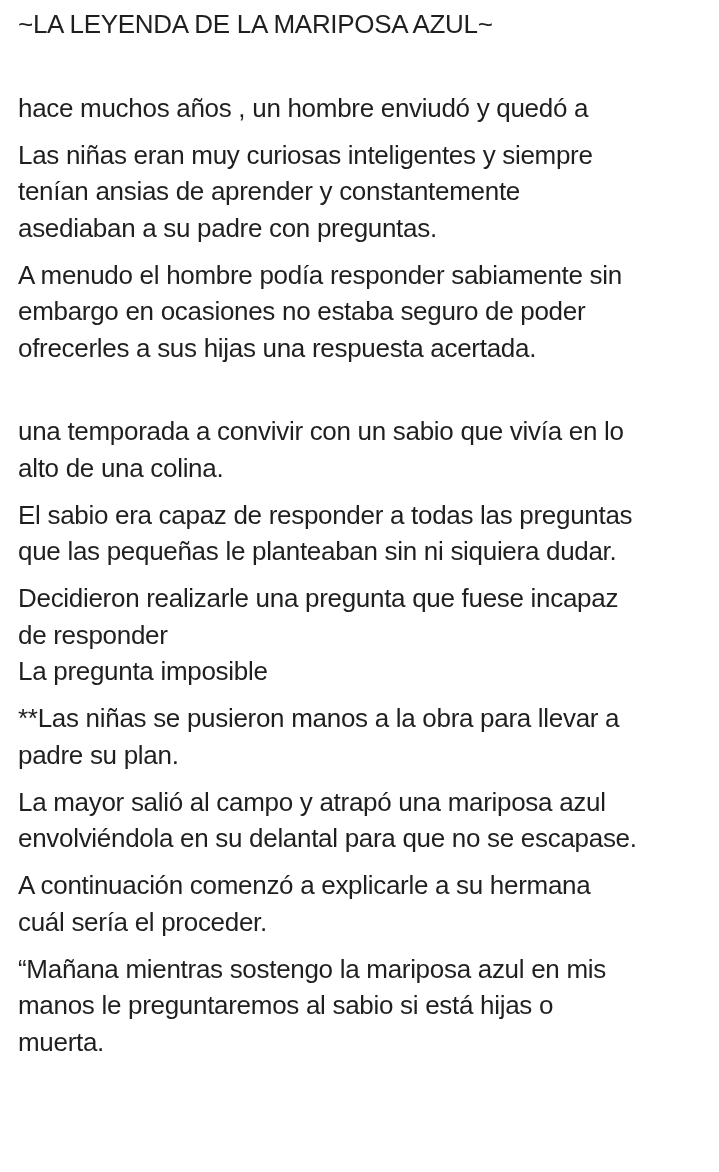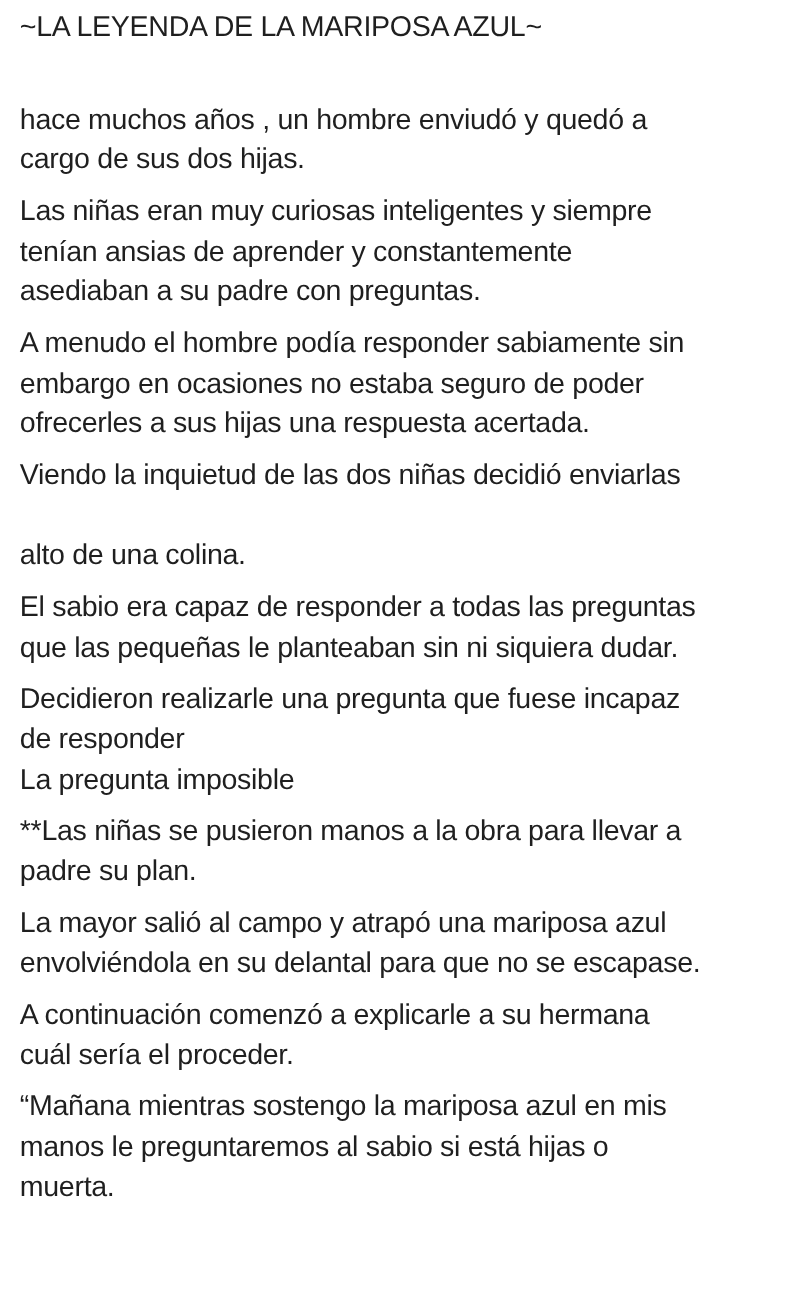--- a/index.html
+++ b/index.html
@@ -36,27 +36,27 @@
     white-space: nowrap;
   }
 </style>
 </head>
 <body>
 
 <div class="doc">
 
   <h1 class="doc-title">~LA LEYENDA DE LA MARIPOSA AZUL~</h1>
 
-  <p class="para"><br><span>hace muchos años , un hombre enviudó y quedó a</span><br><span>cargo de sus dos hijas.</span></p>
+  <p class="para"><br><span>hace muchos años , un hombre enviudó y quedó a</span><br></p>
 
   <p class="para"><span>Las niñas eran muy curiosas inteligentes y siempre</span><br><span>tenían ansias de aprender y constantemente</span><br><span>asediaban a su padre con preguntas.</span></p>
 
   <p class="para"><span>A menudo el hombre podía responder sabiamente sin</span><br><span>embargo en ocasiones no estaba seguro de poder</span><br><span>ofrecerles a sus hijas una respuesta acertada.</span></p>
 
-  <p class="para"><span>Viendo la inquietud de las dos niñas decidió enviarlas</span><br><br><span>alto de una colina.</span></p>
+  <p class="para"><br><span>una temporada a convivir con un sabio que vivía en lo</span><br><span>alto de una colina.</span></p>
 
   <p class="para"><span>El sabio era capaz de responder a todas las preguntas</span><br><span>que las pequeñas le planteaban sin ni siquiera dudar.</span></p>
 
 
   <p class="para"><span>Decidieron realizarle una pregunta que fuese incapaz</span><br><span>de responder</span><br><span>La pregunta imposible</span></p>
 
   <p class="para"><span>**Las niñas se pusieron manos a la obra para llevar a</span><br><span>padre su plan.</span></p>
 
   <p class="para"><span>La mayor salió al campo y atrapó una mariposa azul</span><br><span>envolviéndola en su delantal para que no se escapase.</span></p>
 

